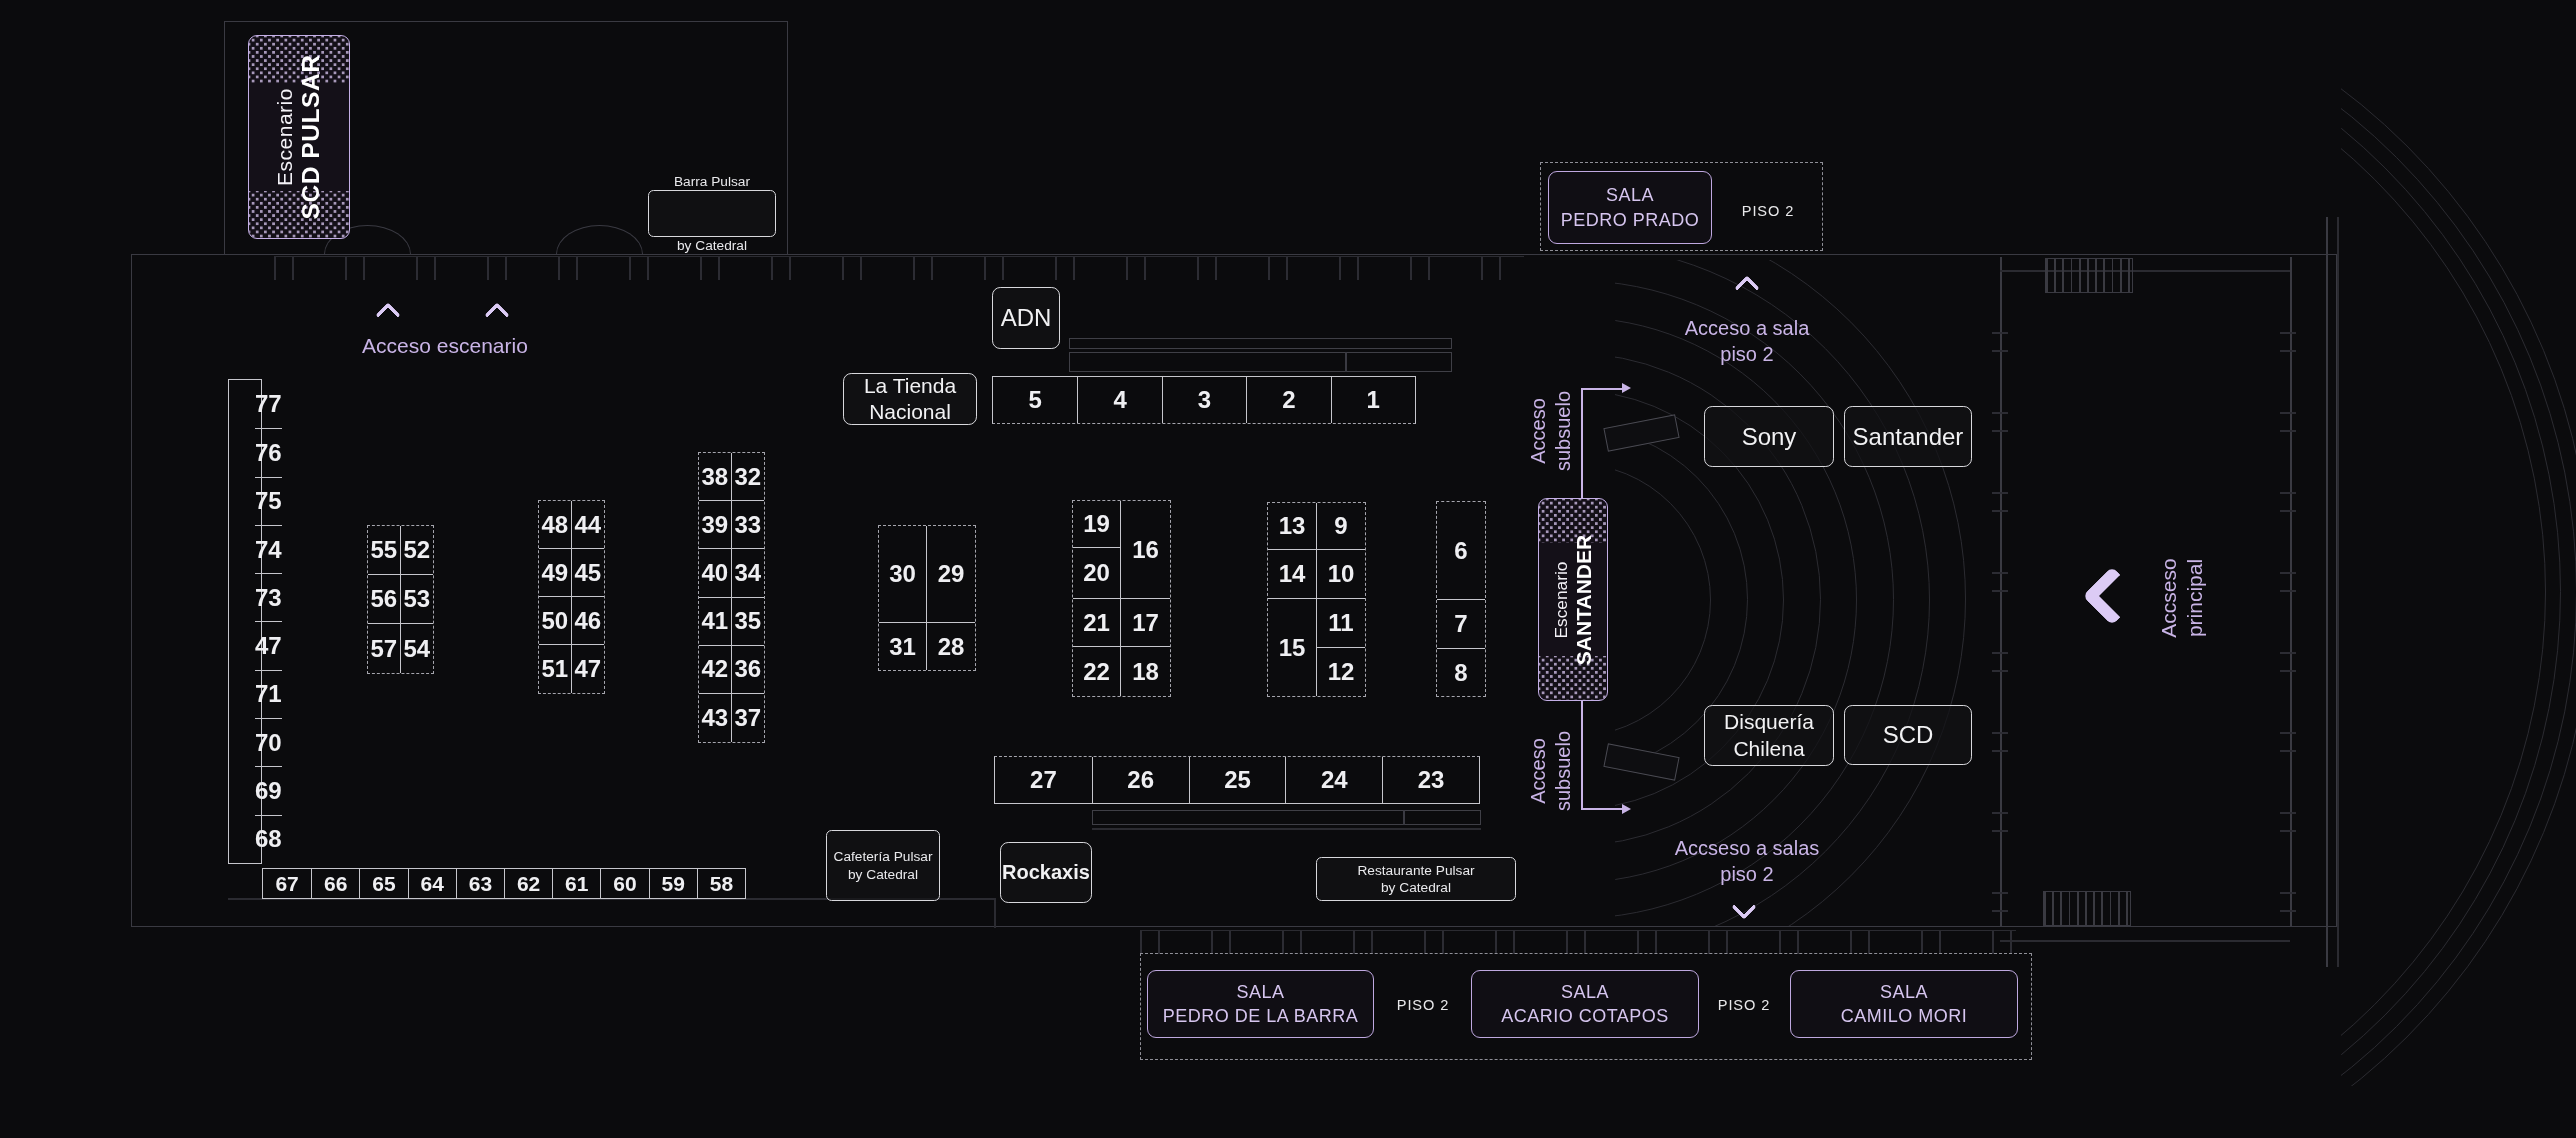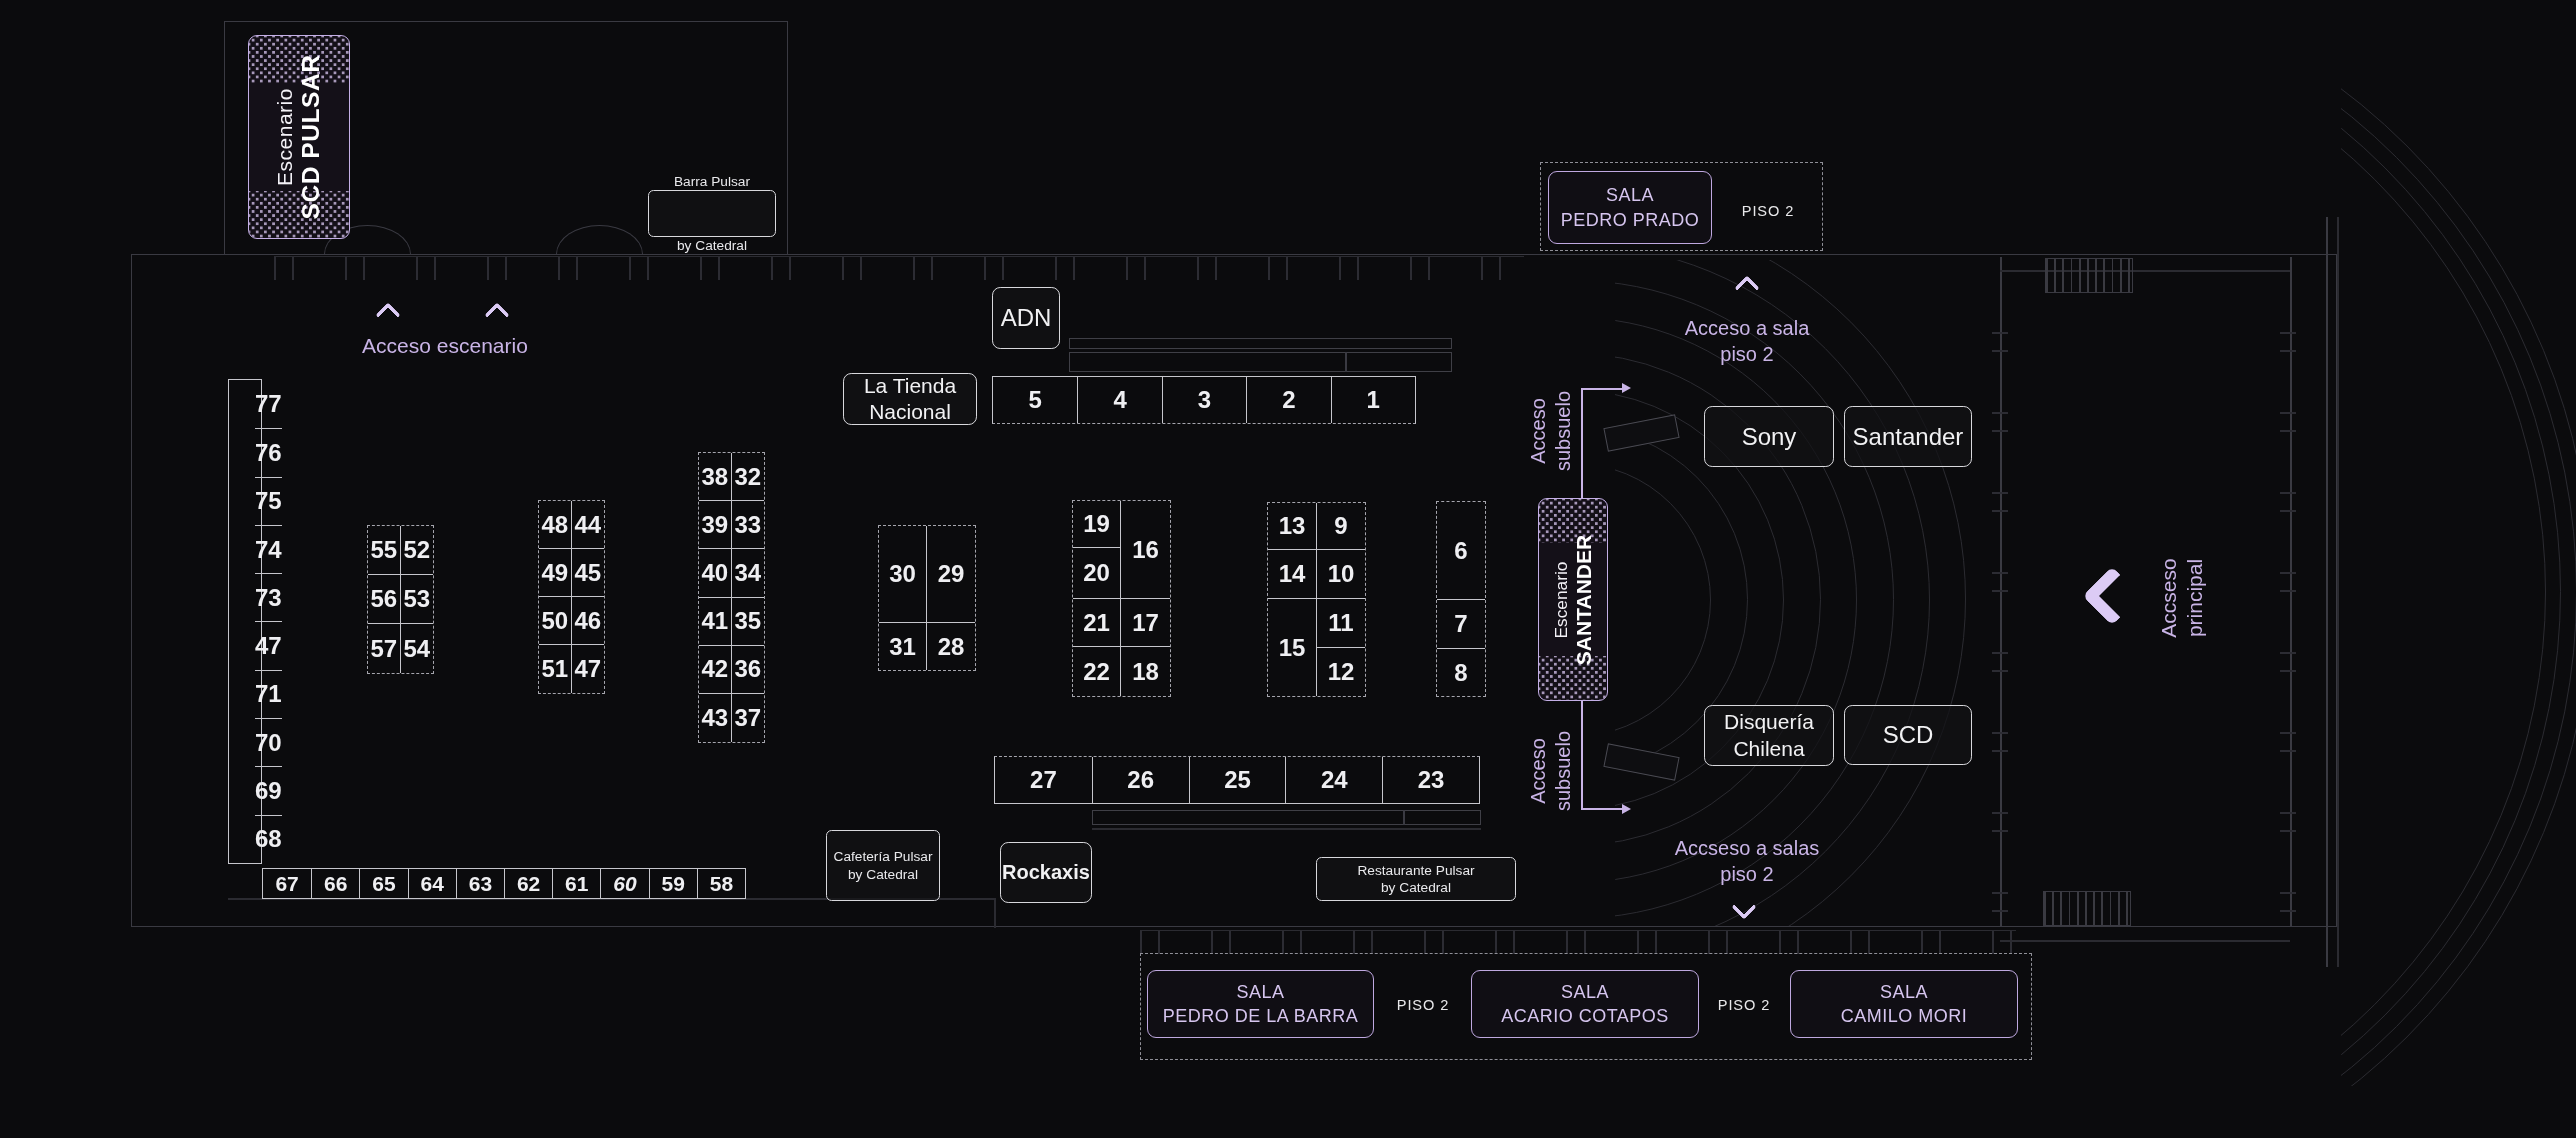--- a/index.html
+++ b/index.html
@@ -195,21 +195,21 @@
       </div>
       <div class="cell" style="font-size:21px;">
         <span>63</span>
       </div>
       <div class="cell" style="font-size:21px;">
         <span>62</span>
       </div>
       <div class="cell" style="font-size:21px;">
         <span>61</span>
       </div>
-      <div class="cell" style="font-size:21px;font-style:italic;">
+      <div class="cell" style="font-size:21px;">
         <span>60</span>
       </div>
       <div class="cell" style="font-size:21px;">
         <span>59</span>
       </div>
       <div class="cell" style="font-size:21px;">
         <span>58</span>
       </div>
     </div>
 

